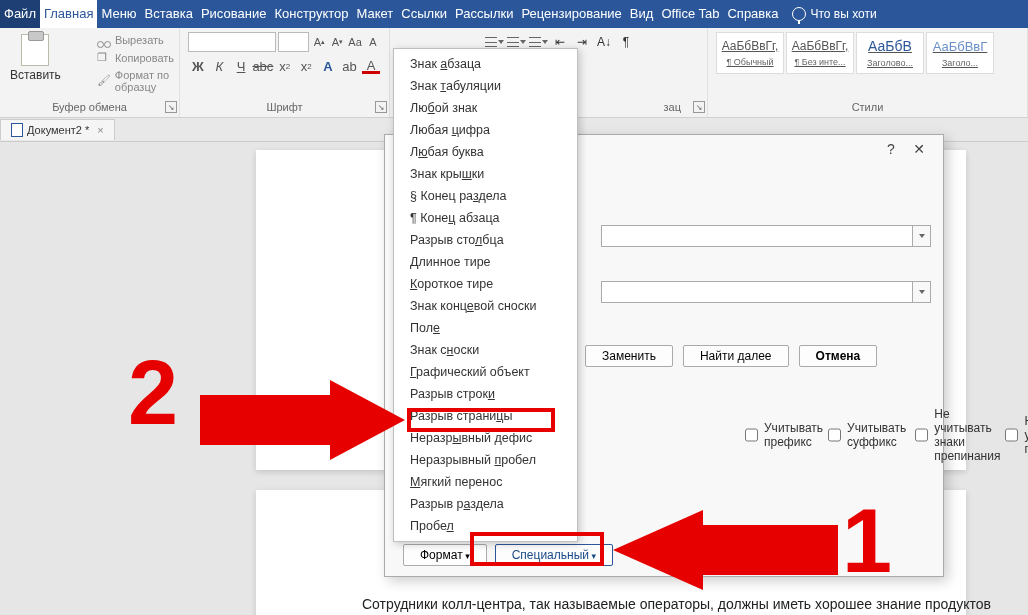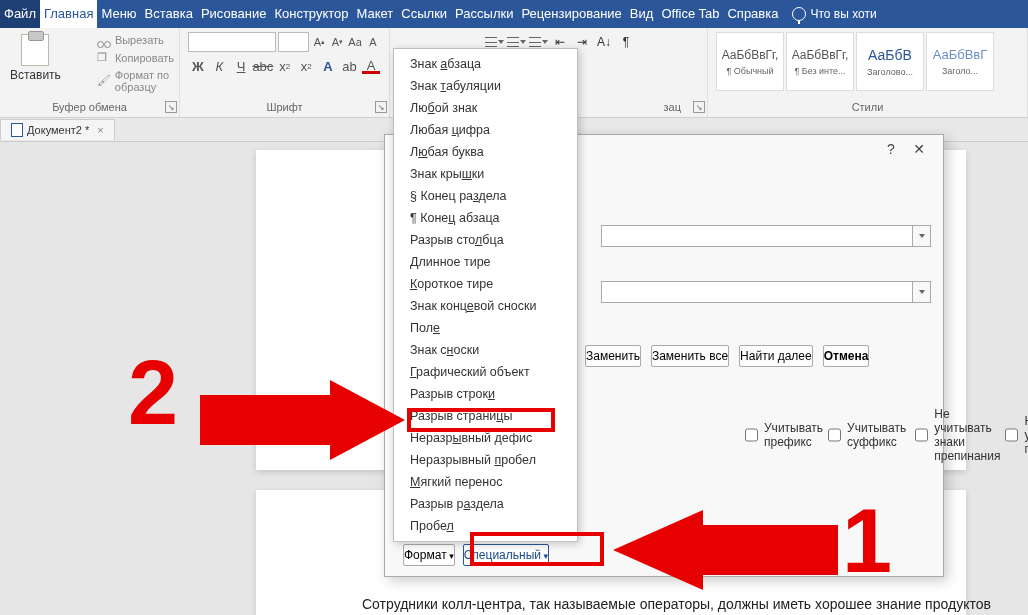--- a/index.html
+++ b/index.html
@@ -48,21 +48,21 @@
 
   
   .para-icons { display: flex; gap: 2px; }
   .para-btn { width: 20px; height: 20px; display: flex; align-items: center; justify-content: center; }
   .lines { width: 12px; height: 10px; display: flex; flex-direction: column; justify-content: space-between; }
   .lines span { height: 1px; background: #666; display: block; }
   .caret { width: 0; height: 0; border-left: 3px solid transparent; border-right: 3px solid transparent; border-top: 4px solid #666; margin-left: 1px; }
 
   
   .styles-row { display: flex; gap: 2px; }
-  .style-item { width: 68px; height: 59px; border: 1px solid #ddd; background: #fff; display: flex; flex-direction: column; align-items: center; justify-content: center; font-size: 10px; color: #555; }
+  .style-item { width: 68px; height: 42px; border: 1px solid #ddd; background: #fff; display: flex; flex-direction: column; align-items: center; justify-content: center; font-size: 10px; color: #555; text-decoration: underline; }
   .style-item.h1 .preview { color: #2b579a; font-size: 14px; }
   .style-item.h2 .preview { color: #6a8fc7; font-size: 13px; }
   .preview { font-size: 12px; margin-bottom: 4px; }
   .style-name { font-size: 9px; color: #666; white-space: nowrap; overflow: hidden; width: 100%; text-align: center; }
 
   
   .doctabs { background: #e8e8e8; border-bottom: 1px solid #ccc; height: 24px; display: flex; align-items: center; }
   .doctab { background: #f5f5f5; border: 1px solid #ccc; border-bottom: none; padding: 3px 10px; font-size: 11px; display: flex; align-items: center; gap: 4px; }
   .doc-icon { width: 12px; height: 14px; background: #fff; border: 1px solid #2b579a; position: relative; }
   .close-x { font-size: 11px; color: #888; margin-left: 4px; }
@@ -79,21 +79,21 @@
   .dlg-title { display: flex; align-items: center; padding: 6px 10px; font-size: 12px; }
   .dlg-title .spacer { flex: 1; }
   .dlg-help, .dlg-close { width: 28px; text-align: center; font-size: 14px; color: #444; }
   .dlg-body { flex: 1; position: relative; padding: 12px 18px; }
   .field-row { display: flex; align-items: center; margin-bottom: 8px; }
   .field-row input { flex: 1; height: 22px; border: 1px solid #aaa; background: #fff; }
   .field-row .dd { width: 18px; height: 22px; border: 1px solid #aaa; border-left: none; display: flex; align-items: center; justify-content: center; }
   .field-row.find { margin-left: 198px; margin-top: 50px; width: 330px; }
   .field-row.repl { margin-left: 198px; margin-top: 34px; width: 330px; }
   .action-row { position: absolute; top: 182px; left: 200px; display: flex; gap: 10px; }
-  .btn { border: 1px solid #aaa; background: #fdfdfd; padding: 3px 0; font-size: 12px; border-radius: 2px; }
+  .btn { border: 1px solid #aaa; background: #fdfdfd; padding: 3px 16px; font-size: 12px; border-radius: 2px; }
   .btn.cancel { font-weight: bold; }
   .checks { position: absolute; top: 244px; left: 360px; display: flex; flex-direction: row; gap: 4px; font-size: 12px; }
   .checks label { display: flex; align-items: center; gap: 6px; }
   .checks input { width: 14px; height: 14px; }
   .bottom-btns { position: absolute; bottom: 10px; left: 18px; display: flex; gap: 8px; }
   .btn.dd-btn::after { content: " ▾"; font-size: 9px; }
   .btn.special { border: 1px solid #2b579a; color: #1a4a8a; }
 
   
   .special-menu { position: absolute; left: 393px; top: 48px; width: 185px; background: #fff; border: 1px solid #bfbfbf; box-shadow: 2px 2px 8px rgba(0,0,0,0.2); z-index: 100; padding: 4px 0; }
@@ -292,21 +292,20 @@
         </div>
     </div>
     <div class="field-row repl">
       <input type="text" style="">
       <div class="dd">
           <span class="caret"></span>
         </div>
     </div>
     <div class="action-row">
       <button class="btn">Заменить</button>
-      <button class="btn">Заменить все</button>
       <button class="btn">Найти далее</button>
       <button class="btn cancel">Отмена</button>
     </div>
     <div class="checks">
       <label>
           <input type="checkbox" style="">
           <span>Учитывать префикс</span>
         </label>
       <label>
           <input type="checkbox" style="">

